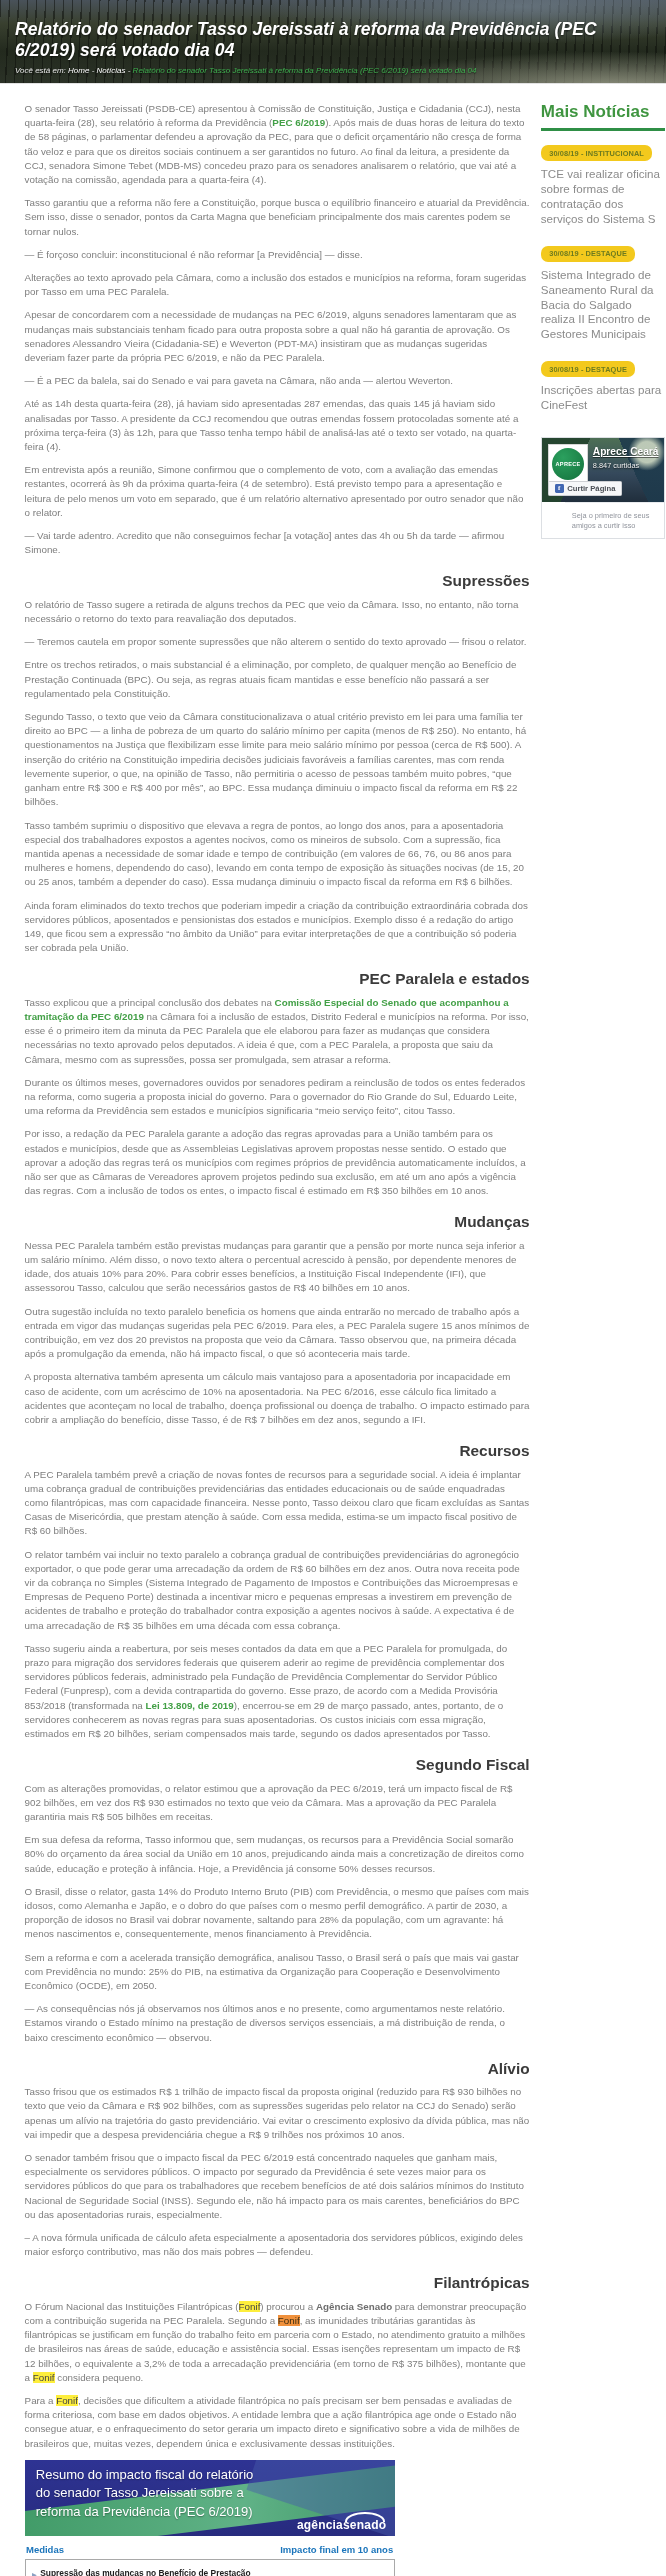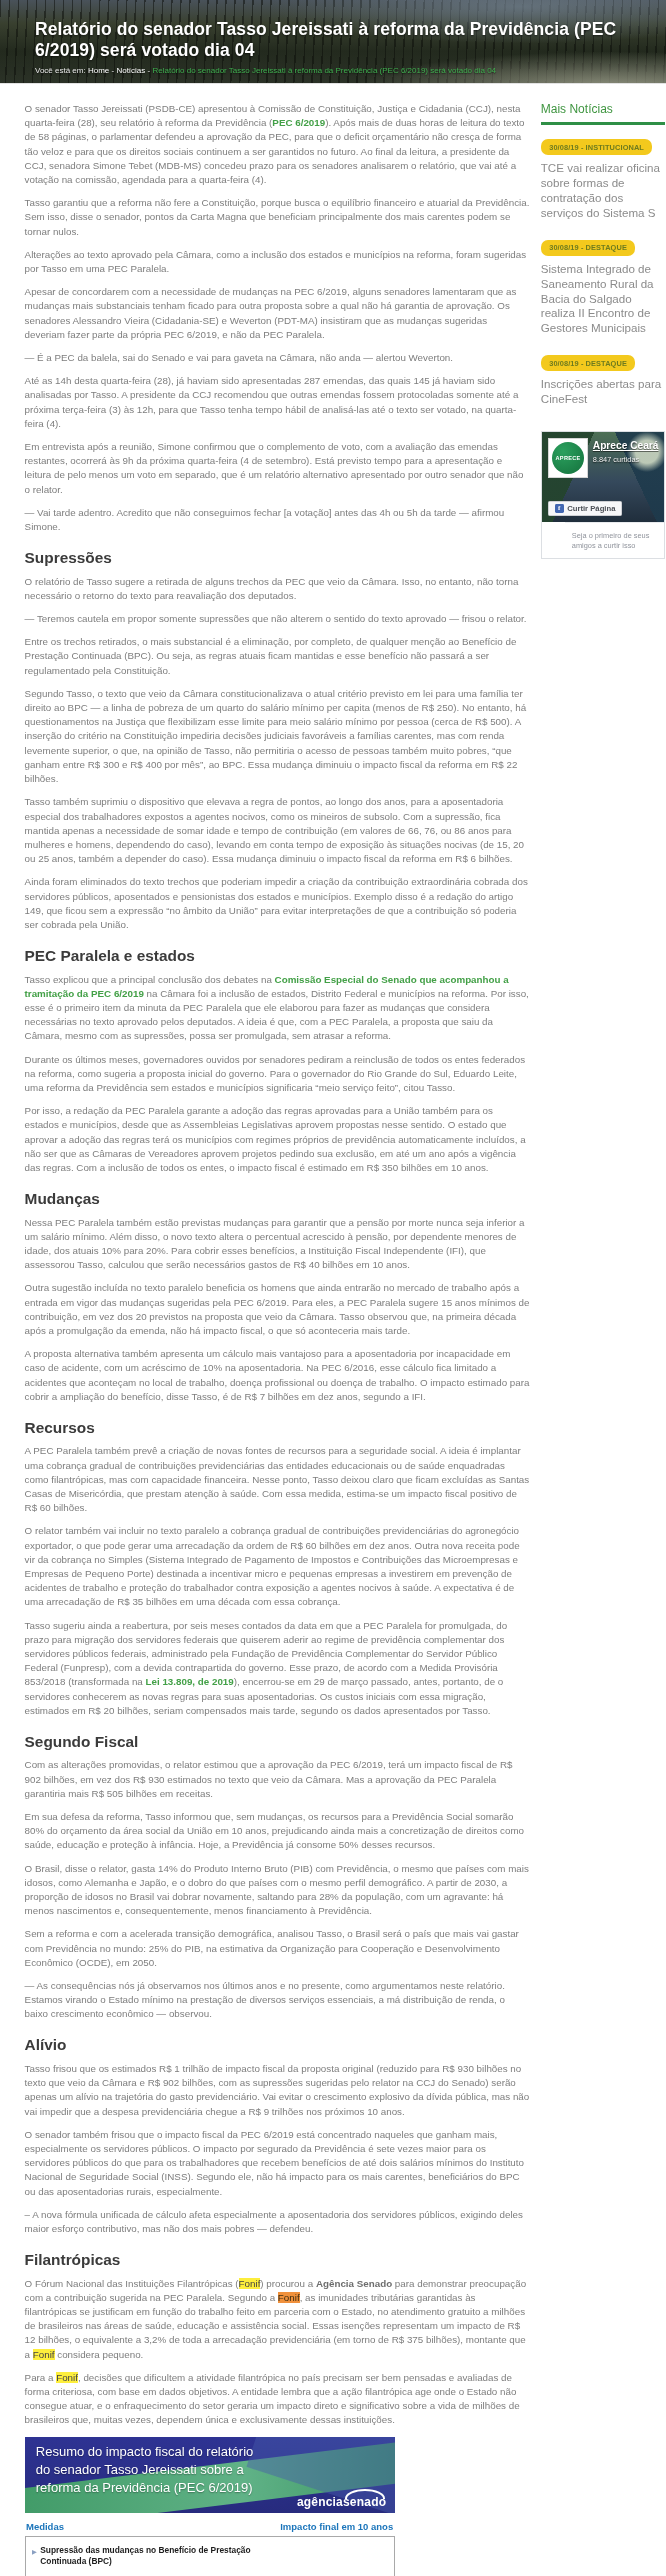--- a/index.html
+++ b/index.html
@@ -9,34 +9,34 @@
   .hero{
     height:83px;position:relative;
     background-image:
       radial-gradient(ellipse at 92% 108%, rgba(158,160,140,.9) 0%, rgba(158,160,140,0) 30%),
       radial-gradient(ellipse at 78% 8%, rgba(108,122,134,.8) 0%, rgba(108,122,134,0) 34%),
       repeating-linear-gradient(93deg, rgba(10,12,8,.5) 0 1.4px, rgba(10,12,8,0) 1.4px 9px),
       linear-gradient(180deg,#49525a 0%,#39402f 28%,#232a1e 62%,#2b3227 100%);
     background-color:#2a2f26;
     border-bottom:0.7px solid #e2e2e2;
   }
-  .hero-inner{position:absolute;left:35px;right:14px;bottom:8.4px;}
+  .hero-inner{position:absolute;left:15px;right:14px;bottom:8.4px;font-style:italic;}
   .hero h1{margin:0 0 4.9px;color:#ffffff;font-size:17.5px;font-weight:bold;letter-spacing:0.1px;text-shadow:0 0.7px 2.1px rgba(0,0,0,.55);}
   .crumbs{font-size:8px;color:#e9e9e9;text-shadow:0 0.7px 1.4px rgba(0,0,0,.6);}
   .crumbs a{color:#ffffff;text-decoration:none;}
   .crumbs .cur{color:#3fae4f;}
 
   
   .page{display:flex;align-items:flex-start;padding:18px 0 0 24.6px;}
   .article{width:505px;}
   .sidebar{width:124px;margin-left:11.2px;}
 
   
   .article p.art-p{margin:0 0 9px;color:#7e7e7e;font-size:9.8px;line-height:1.45;}
-  .article h2.art-h2{margin:14.7px 0 7.7px;color:#3b3b3b;font-size:15.4px;font-weight:bold;}
+  .article h2.art-h2{margin:14.7px 0 7.7px;color:#3b3b3b;font-size:15.4px;font-weight:bold;text-align:right;}
   a.lnk{color:#43a047;text-decoration:none;font-weight:bold;}
   .seg-bold{font-weight:bold;color:#6e6e6e;}
   .seg-hl{background:#fdee3c;color:#444;}
   .seg-hlo{background:#f0913c;color:#3c2c10;}
 
   
   .ig{width:370px;margin-top:7px;}
   .ig-banner{height:76px;position:relative;overflow:hidden;background:
       linear-gradient(180deg,#2e3393 0%,#272b7e 100%);}
   .ig-ribbon{position:absolute;left:-28px;top:27px;width:449px;height:41px;
@@ -48,28 +48,28 @@
   .ig-logo{position:absolute;right:8.4px;bottom:3.5px;color:#fff;font-size:12px;font-weight:bold;letter-spacing:0.2px;}
   .ig-logo:before{content:"";position:absolute;right:1.4px;top:-6.3px;width:36px;height:8.4px;
       border:2.1px solid #fff;border-bottom:none;border-radius:36px 36px 0 0/17px 17px 0 0;}
   .ig-cols{display:flex;justify-content:space-between;margin:8.4px 1.4px 3.5px;color:#1b75bb;font-weight:bold;font-size:9.5px;}
   .ig-box{border:0.7px solid #a9a9a9;background:#fff;padding:3.5px 6.3px 4.9px;}
   .ig-row{display:flex;align-items:center;margin:4.9px 0;}
   .ig-bullet{color:#8aa0c2;font-size:6.3px;margin:0.7px 3.5px 0 0;flex:0 0 auto;align-self:flex-start;padding-top:2.1px;}
   .ig-label{color:#1d1d1d;font-weight:bold;font-size:8.4px;line-height:1.3;max-width:211px;}
 
   
-  .sb-title{margin:0 0 6.3px;color:#3f9540;font-size:12px;font-weight:normal;}
+  .sb-title{margin:0 0 6.3px;color:#3f9540;font-size:17px;font-weight:bold;}
   .sb-bar{height:2.8px;background:#2f8f46;margin-bottom:14px;}
   .sb-item{margin-bottom:19px;cursor:pointer;}
   .sb-badge{display:inline-block;background:#f3c91d;color:#6d7b1f;font-size:7.4px;font-weight:bold;
       padding:3.5px 8.4px;margin-bottom:6.3px;letter-spacing:0.1px;border-radius:7px;}
   .sb-item-title{color:#8b8b8b;font-size:11.6px;line-height:1.28;}
   .fb{border:0.7px solid #dcdfe3;margin-top:24px;background:#fff;}
-  .fb-cover{height:90px;position:relative;
+  .fb-cover{height:64px;position:relative;
       background-image:
         radial-gradient(circle at 86% 22%, rgba(196,208,188,.95) 0 9%, rgba(196,208,188,0) 16%),
         linear-gradient(115deg, rgba(36,68,46,.95) 0 32%, rgba(36,68,46,0) 32%),
         linear-gradient(245deg, rgba(30,58,76,.9) 0 30%, rgba(30,58,76,0) 30%),
         linear-gradient(180deg,#4d6f55 0%,#35495c 55%,#202e3c 100%); padding-left: 6px;}
   .fb-logo{position:absolute;left:6.3px;top:6.3px;width:38px;height:38px;background:#fff;border:0.7px solid #d6d6d6;
       display:flex;align-items:center;justify-content:center;}
   .fb-logo-circle{width:32px;height:32px;border-radius:50%;background:radial-gradient(circle at 35% 30%,#2ba05e,#14713c);
       color:#fff;font-size:5.6px;font-weight:bold;display:flex;align-items:center;justify-content:center;letter-spacing:0.3px;}
   .fb-name{position:absolute;left:51px;top:8.4px;color:#fff;font-size:10.2px;font-weight:bold;text-shadow:0 0.7px 1.4px rgba(0,0,0,.7);}
@@ -96,20 +96,21 @@
     </div>
   </div>
 </header>
 
 <div class="page">
 
   <main class="article">
     <div id="article-body">
         <p class="art-p"><span>O senador Tasso Jereissati (PSDB-CE) apresentou à Comissão de Constituição, Justiça e Cidadania (CCJ), nesta quarta-feira (28), seu relatório à reforma da Previdência (</span><a class="lnk" href="#">PEC 6/2019</a><span>). Após mais de duas horas de leitura do texto de 58 páginas, o parlamentar defendeu a aprovação da PEC, para que o deficit orçamentário não cresça de forma tão veloz e para que os direitos sociais continuem a ser garantidos no futuro. Ao final da leitura, a presidente da CCJ, senadora Simone Tebet (MDB-MS) concedeu prazo para os senadores analisarem o relatório, que vai até a votação na comissão, agendada para a quarta-feira (4).</span></p>
         <p class="art-p"><span>Tasso garantiu que a reforma não fere a Constituição, porque busca o equilíbrio financeiro e atuarial da Previdência. Sem isso, disse o senador, pontos da Carta Magna que beneficiam principalmente dos mais carentes podem se tornar nulos.</span></p>
+        <p class="art-p"><span>— É forçoso concluir: inconstitucional é não reformar [a Previdência] — disse.</span></p>
         <p class="art-p"><span>Alterações ao texto aprovado pela Câmara, como a inclusão dos estados e municípios na reforma, foram sugeridas por Tasso em uma PEC Paralela.</span></p>
         <p class="art-p"><span>Apesar de concordarem com a necessidade de mudanças na PEC 6/2019, alguns senadores lamentaram que as mudanças mais substanciais tenham ficado para outra proposta sobre a qual não há garantia de aprovação. Os senadores Alessandro Vieira (Cidadania-SE) e Weverton (PDT-MA) insistiram que as mudanças sugeridas deveriam fazer parte da própria PEC 6/2019, e não da PEC Paralela.</span></p>
         <p class="art-p"><span>— É a PEC da balela, sai do Senado e vai para gaveta na Câmara, não anda — alertou Weverton.</span></p>
         <p class="art-p"><span>Até as 14h desta quarta-feira (28), já haviam sido apresentadas 287 emendas, das quais 145 já haviam sido analisadas por Tasso. A presidente da CCJ recomendou que outras emendas fossem protocoladas somente até a próxima terça-feira (3) às 12h, para que Tasso tenha tempo hábil de analisá-las até o texto ser votado, na quarta-feira (4).</span></p>
         <p class="art-p"><span>Em entrevista após a reunião, Simone confirmou que o complemento de voto, com a avaliação das emendas restantes, ocorrerá às 9h da próxima quarta-feira (4 de setembro). Está previsto tempo para a apresentação e leitura de pelo menos um voto em separado, que é um relatório alternativo apresentado por outro senador que não o relator.</span></p>
         <p class="art-p"><span>— Vai tarde adentro. Acredito que não conseguimos fechar [a votação] antes das 4h ou 5h da tarde — afirmou Simone.</span></p>
         <h2 class="art-h2">Supressões</h2>
         <p class="art-p"><span>O relatório de Tasso sugere a retirada de alguns trechos da PEC que veio da Câmara. Isso, no entanto, não torna necessário o retorno do texto para reavaliação dos deputados.</span></p>
         <p class="art-p"><span>— Teremos cautela em propor somente supressões que não alterem o sentido do texto aprovado — frisou o relator.</span></p>
         <p class="art-p"><span>Entre os trechos retirados, o mais substancial é a eliminação, por completo, de qualquer menção ao Benefício de Prestação Continuada (BPC). Ou seja, as regras atuais ficam mantidas e esse benefício não passará a ser regulamentado pela Constituição.</span></p>

